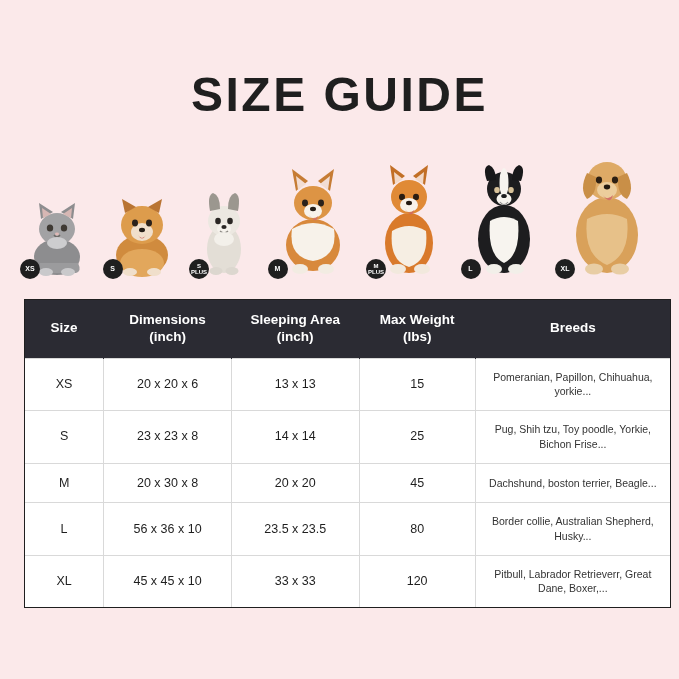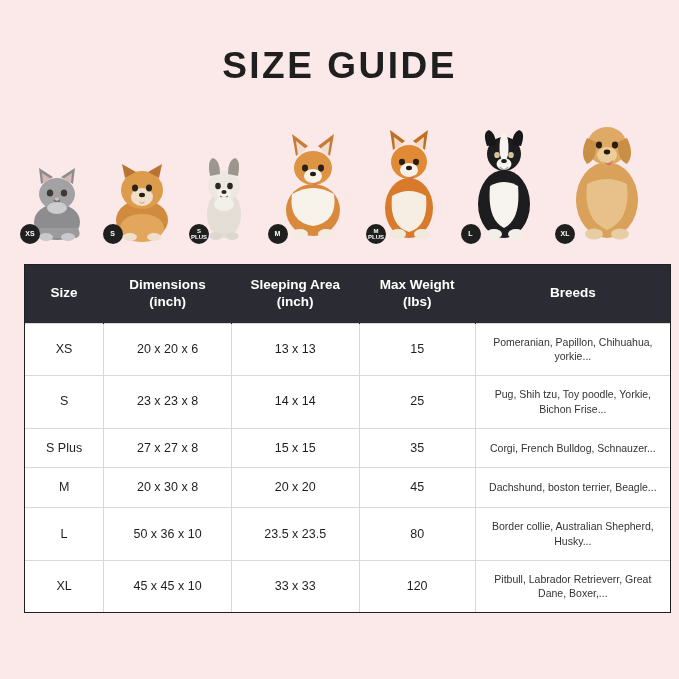--- a/index.html
+++ b/index.html
@@ -15,25 +15,25 @@
     overflow: hidden;
   }
   .page {
     position: relative;
     width: 679px;
     height: 679px;
     box-sizing: border-box;
   }
   .title {
     text-align: center;
-    font-size: 37px;
+    font-size: 48px;
     font-weight: bold;
     letter-spacing: 2.5px;
     color: #1f1f1f;
-    padding-top: 47px;
+    padding-top: 71px;
     line-height: 1;
   }
 
   
   .pets {
     position: relative;
     height: 140px;
     margin: 22px 26px 0 26px;
     display: flex;
     align-items: flex-end;
@@ -329,36 +329,29 @@
           <td class="breeds">Pomeranian, Papillon, Chihuahua, yorkie...</td>
         </tr>
         <tr>
           <td>S</td>
           <td>23 x 23 x 8</td>
           <td>14 x 14</td>
           <td>25</td>
           <td class="breeds">Pug, Shih tzu, Toy poodle, Yorkie, Bichon Frise...</td>
         </tr>
         <tr>
-          <td>S Plus</td>
-          <td>27 x 27 x 8</td>
-          <td>15 x 15</td>
-          <td>35</td>
-          <td class="breeds">Corgi, French Bulldog, Schnauzer...</td>
-        </tr>
-        <tr>
           <td>M</td>
           <td>20 x 30 x 8</td>
           <td>20 x 20</td>
           <td>45</td>
           <td class="breeds">Dachshund, boston terrier, Beagle...</td>
         </tr>
         <tr>
           <td>L</td>
-          <td>50 x 36 x 10</td>
+          <td>56 x 36 x 10</td>
           <td>23.5 x 23.5</td>
           <td>80</td>
           <td class="breeds">Border collie, Australian Shepherd, Husky...</td>
         </tr>
         <tr>
           <td>XL</td>
           <td>45 x 45 x 10</td>
           <td>33 x 33</td>
           <td>120</td>
           <td class="breeds">Pitbull, Labrador Retrieverr, Great Dane, Boxer,...</td>

